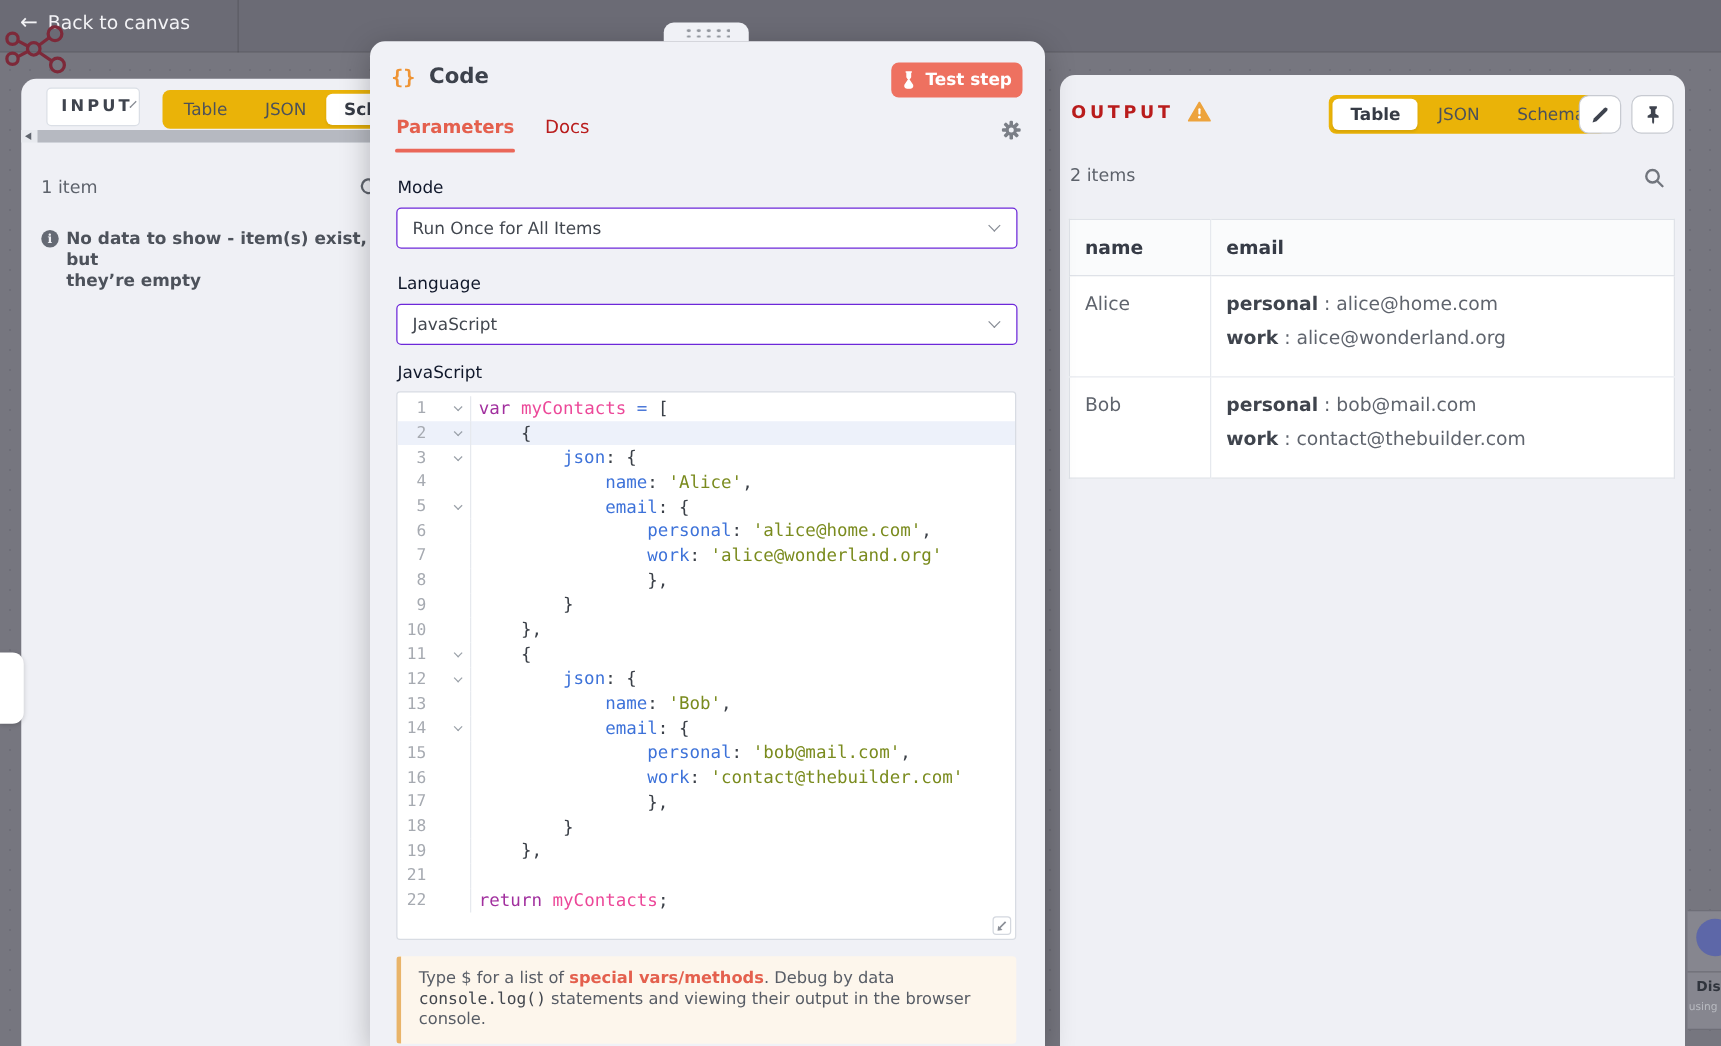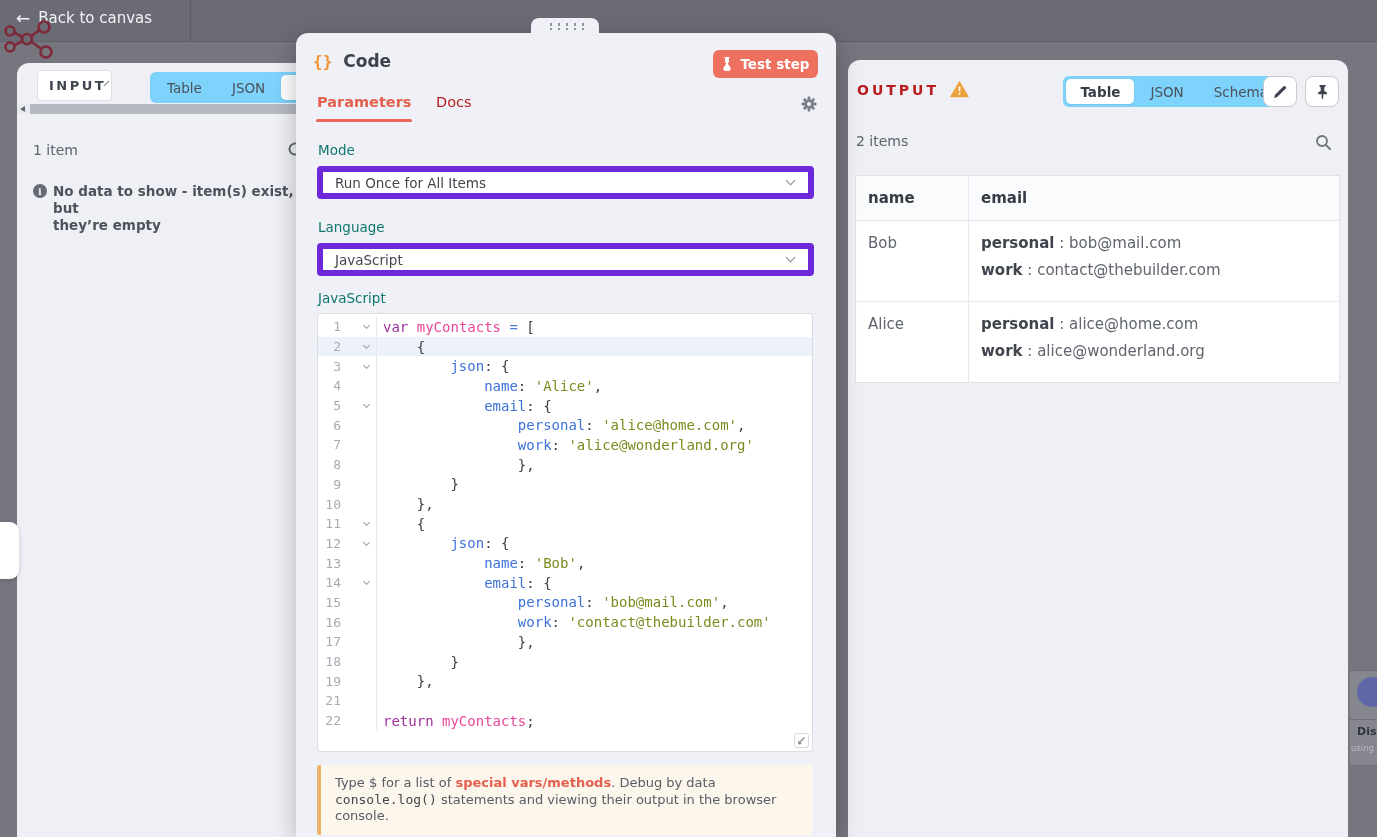--- a/index.html
+++ b/index.html
@@ -23,22 +23,22 @@
   .panel { position:absolute; background:#eff0f5; border-radius:12px 12px 0 0; }
 
   
   #input-panel { left:17px; top:63px; width:800px; height:774px; }
   .input-select { position:absolute; left:20px; top:7px; width:75px; height:31px; background:#fff;
                   border:1px solid #dbdfe6; border-radius:4px; display:flex; align-items:center;
                   justify-content:space-between; padding:0 8px 0 11px; cursor:pointer; }
   .input-select .lbl { font-size:13px; font-weight:700; letter-spacing:2.5px; color:#3f444e; }
   .chev { width:7px; height:7px; border-right:1.6px solid #868b94; border-bottom:1.6px solid #868b94;
           transform:rotate(45deg); display:inline-block; margin-top:-4px; }
-  .seg { position:absolute; height:31px; background:#7dd3fc; border-radius:6px; display:flex;
-         align-items:flex-start; padding:3px; gap:2px;margin-left:20px; }
+  .seg { position:absolute; height:31px; background:#eab308; border-radius:6px; display:flex;
+         align-items:flex-start; padding:3px; gap:2px; }
   #input-tabs { left:113px; top:9px; }
   #output-tabs { right:63px; top:16px; }
   .seg-item { height:25px; display:flex; align-items:center; padding:0 14px; font-size:13.5px;
               color:#4c515a; border-radius:5px; cursor:pointer; white-space:nowrap; }
   .seg-item.active { background:#fff; color:#363b45; font-weight:700; box-shadow:0 1px 2px rgba(0,0,0,0.08); }
   .hscrollbar { position:absolute; left:0px; top:41px; width:800px; height:10px; background:#e8eaef; }
   .hscroll-thumb { position:absolute; left:13px; top:0; width:767px; height:10px; background:#b6b9c1; }
   .hscroll-arrow { position:absolute; left:3px; top:2px; width:0; height:0;
                    border-top:3.5px solid transparent; border-bottom:3.5px solid transparent;
                    border-right:5px solid #5f646d; }
@@ -91,23 +91,23 @@
   .test-btn { position:absolute; left:417px; top:17px; width:105px; height:28px; background:#ee7160;
               border:none; border-radius:6px; color:#fff; font-size:13.5px; font-weight:600;
               display:flex; align-items:center; justify-content:center; gap:7px; cursor:pointer;
               font-family:inherit; }
   .dlg-tab { position:absolute; top:61px; font-size:14.5px; cursor:pointer; }
   #tab-parameters { left:21px; color:#e4604e; font-weight:600; }
   #tab-docs { left:140px; color:#b91c1c; }
   .tab-underline { position:absolute; left:20px; top:86px; width:96px; height:3px; background:#ea6759; border-radius:2px; }
   .gear-ic { position:absolute; left:505px; top:63px; cursor:pointer; }
 
-  .field-label { position:absolute; left:22px; font-size:13.5px; color:#0f766e; }
+  .field-label { position:absolute; left:22px; font-size:13.5px; color:#0f172a; }
   .select { position:absolute; left:21px; width:497px; height:33px; background:#fff;
-            border:6px solid #6d28d9; border-radius:4px; display:flex; align-items:center;
+            border:1px solid #6d28d9; border-radius:4px; display:flex; align-items:center;
             justify-content:space-between; padding:0 14px 0 12px; cursor:pointer; }
   .select .val { font-size:13.5px; color:#42474f; }
 
   
   .editor { position:absolute; left:21px; top:280px; width:496px; height:439px; background:#fff;
             border:1px solid #d8dce3; border-radius:3px; padding-top:3px; overflow:hidden; }
   .cm-row { display:flex; height:19.7px; align-items:center;
             font-family:"DejaVu Sans Mono","Liberation Mono",monospace; font-size:14px; }
   .cm-row.active { background:#edf1fa; }
   .cm-num { width:23px; text-align:right; color:#a6aab1; font-size:13px; flex:none; }
@@ -122,21 +122,21 @@
                  justify-content:center; cursor:nwse-resize; }
 
   
   .hint { position:absolute; left:21px; top:732px; width:496px; min-height:54px; background:#fdf6ec;
           border-left:4px solid #e9b469; border-radius:3px; padding:10px 14px;
           font-size:13px; line-height:16.5px; color:#585d66; }
   .hint a { color:#e4604e; font-weight:600; text-decoration:none; cursor:pointer; }
   .hint code { font-family:"DejaVu Sans Mono","Liberation Mono",monospace; font-size:13px; color:#43474e; }
 
   
-  .bg-card { position:absolute; left:1350px; top:670px; width:27px; height:96px; background:#86868f;
+  .bg-card { position:absolute; left:1350px; top:728px; width:27px; height:96px; background:#86868f;
              border-top:1px solid #6e6e77; border-bottom:1px solid #6e6e77; }
   .bg-card .avatar { position:absolute; left:7px; top:6px; width:30px; height:30px; border-radius:50%;
                      background:#5d67a8; }
   .bg-card .div1 { position:absolute; left:0; top:48px; width:27px; height:1px; background:#6e6e77; }
   .bg-card .t1 { position:absolute; left:7px; top:54px; font-size:11px; font-weight:700; color:#30343d; }
   .bg-card .t2 { position:absolute; left:1px; top:72px; font-size:8.5px; color:#b9bbc1; white-space:nowrap; }
 </style>
 </head>
 <body>
 
@@ -224,31 +224,31 @@
     </svg>
     <table class="out-table">
       <thead>
         <tr>
           <th class="col-name">name</th>
           <th>email</th>
         </tr>
       </thead>
       <tbody>
           <tr>
+            <td>Alice</td>
+            <td>
+              <div class="email-line"><b>personal</b> : alice@home.com</div>
+              <div class="email-line"><b>work</b> : alice@wonderland.org</div>
+            </td>
+          </tr>
+          <tr>
             <td>Bob</td>
             <td>
               <div class="email-line"><b>personal</b> : bob@mail.com</div>
               <div class="email-line"><b>work</b> : contact@thebuilder.com</div>
-            </td>
-          </tr>
-          <tr>
-            <td>Alice</td>
-            <td>
-              <div class="email-line"><b>personal</b> : alice@home.com</div>
-              <div class="email-line"><b>work</b> : alice@wonderland.org</div>
             </td>
           </tr>
         </tbody>
     </table>
   </div>
 
   <div class="bg-card">
     <div class="avatar"></div>
     <div class="div1"></div>
     <div class="t1">Dis</div>

